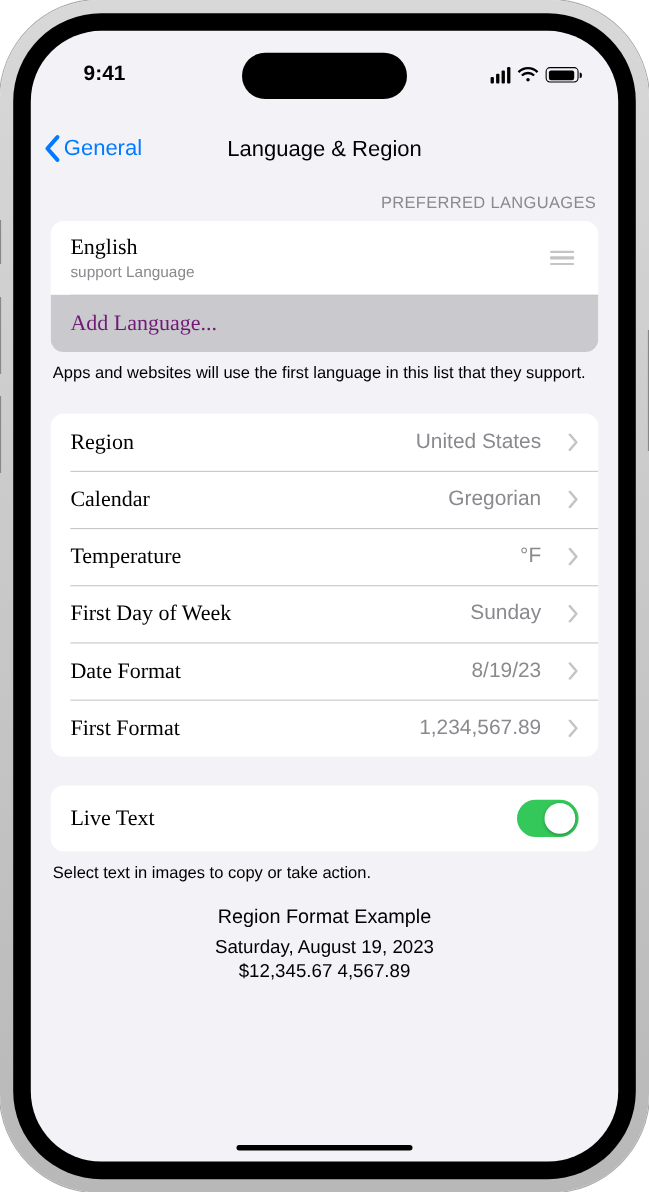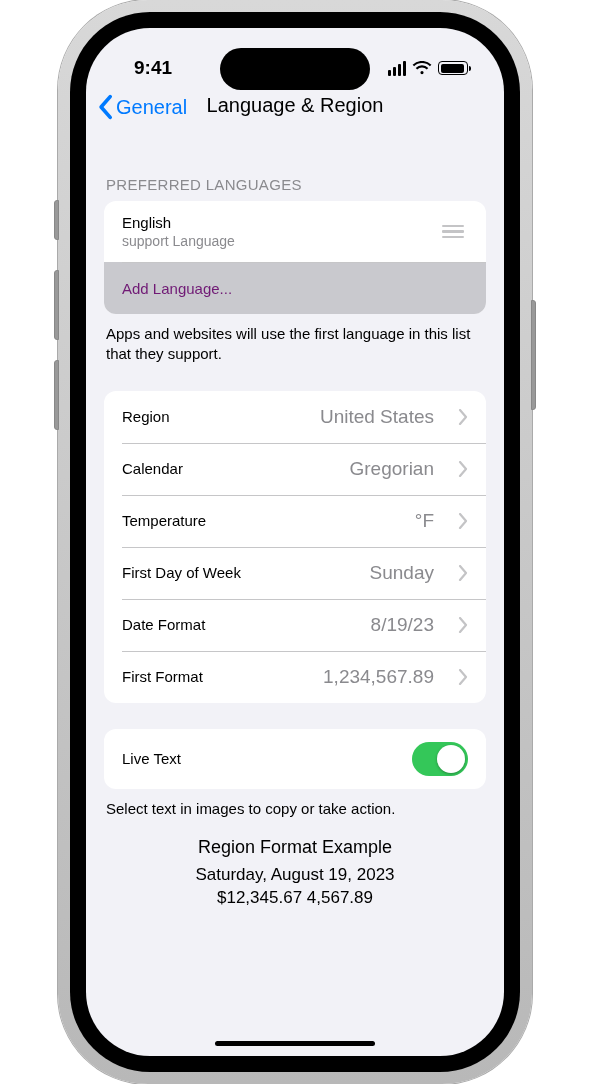--- a/index.html
+++ b/index.html
@@ -4,21 +4,21 @@
 <style>
   * { box-sizing: border-box; margin: 0; padding: 0; }
   body {
     background: #fff;
     font-family: -apple-system, "Helvetica Neue", Helvetica, Arial, sans-serif;
     display: flex;
     justify-content: center;
     align-items: flex-start;
   }
   .device-frame {
-    width: 474px;
+    width: 590px;
     height: 1084px;
     background: linear-gradient(#d8d8d8, #b8b8b8);
     border-radius: 90px;
     padding: 12px;
     position: relative;
     box-shadow: 0 0 0 1px #aaa;
   }
   .device-inner {
     width: 100%;
     height: 100%;
@@ -75,36 +75,36 @@
   .signal span:nth-child(4){height:15px}
   .wifi svg { display: block; }
   .battery {
     width: 30px; height: 14px; border: 1.5px solid #000; border-radius: 4px; position: relative;
   }
   .battery::after { content:""; position:absolute; right:-4px; top:3.5px; width:2.5px; height:5px; background:#000; border-radius:0 2px 2px 0;}
   .battery-fill { position:absolute; left:1.5px; top:1.5px; bottom:1.5px; width: 23px; background:#000; border-radius:2px;}
   .nav-bar {
     height: 54px;
     display: flex;
-    align-items: flex-start;
+    align-items: flex-end;
     position: relative;
     padding: 0 10px;
   }
   .back-btn { display:flex; align-items:center; gap:2px; color:#007aff; font-size:20px; }
   .back-btn svg { width: 18px; height: 26px; }
   .nav-title { position:absolute; left:0; right:0; text-align:center; font-size:20px; font-weight:400; pointer-events:none;}
   .content { flex:1; overflow:hidden; }
-  .section-header { padding: 28px 20px 8px 20px; font-size:15px; color:#8a8a8e; text-transform:uppercase; letter-spacing:0.3px;}
+  .section-header { padding: 28px 20px 8px 20px; font-size:15px; color:#8a8a8e; text-transform:uppercase; letter-spacing:0.3px;text-align:right;}
   .group { margin: 0 18px; background:#fff; border-radius:12px; overflow:hidden; }
   .row { display:flex; align-items:center; padding: 13px 18px; min-height:52px; position:relative; }
   .row + .row::before {
     content:""; position:absolute; left:18px; right:0; top:0; height:0.5px; background:#c6c6c8;
   }
   .row-main { flex:1; }
-  .row-title { font-size:15px; color:#000; }
+  .row-title { font-size:20px; color:#000;font-family:Liberation Serif, serif; }
   .row-sub { font-size:14px; color:#8a8a8e; margin-top:2px; }
   .row-value { font-size:19px; color:#8a8a8e; margin-right:24px; }
   .chevron { color:#c4c4c6; }
   .chevron svg { width:10px; height:16px; display:block; }
   .drag-handle { color:#c4c4c6; display:flex; flex-direction:column; gap:3px; padding-right:4px;}
   .drag-handle span { width:22px; height:2.5px; background:#c4c4c6; border-radius:1px; }
   .row.pressed { background:#c9c9ce; }
   .row.link .row-title { color:#701a75; }
   .section-footer { padding:10px 20px 0 20px; font-size:15px; color:#000000; line-height:1.35; }
   .toggle { width:56px; height:34px; background:#34c759; border-radius:17px; position:relative; }

